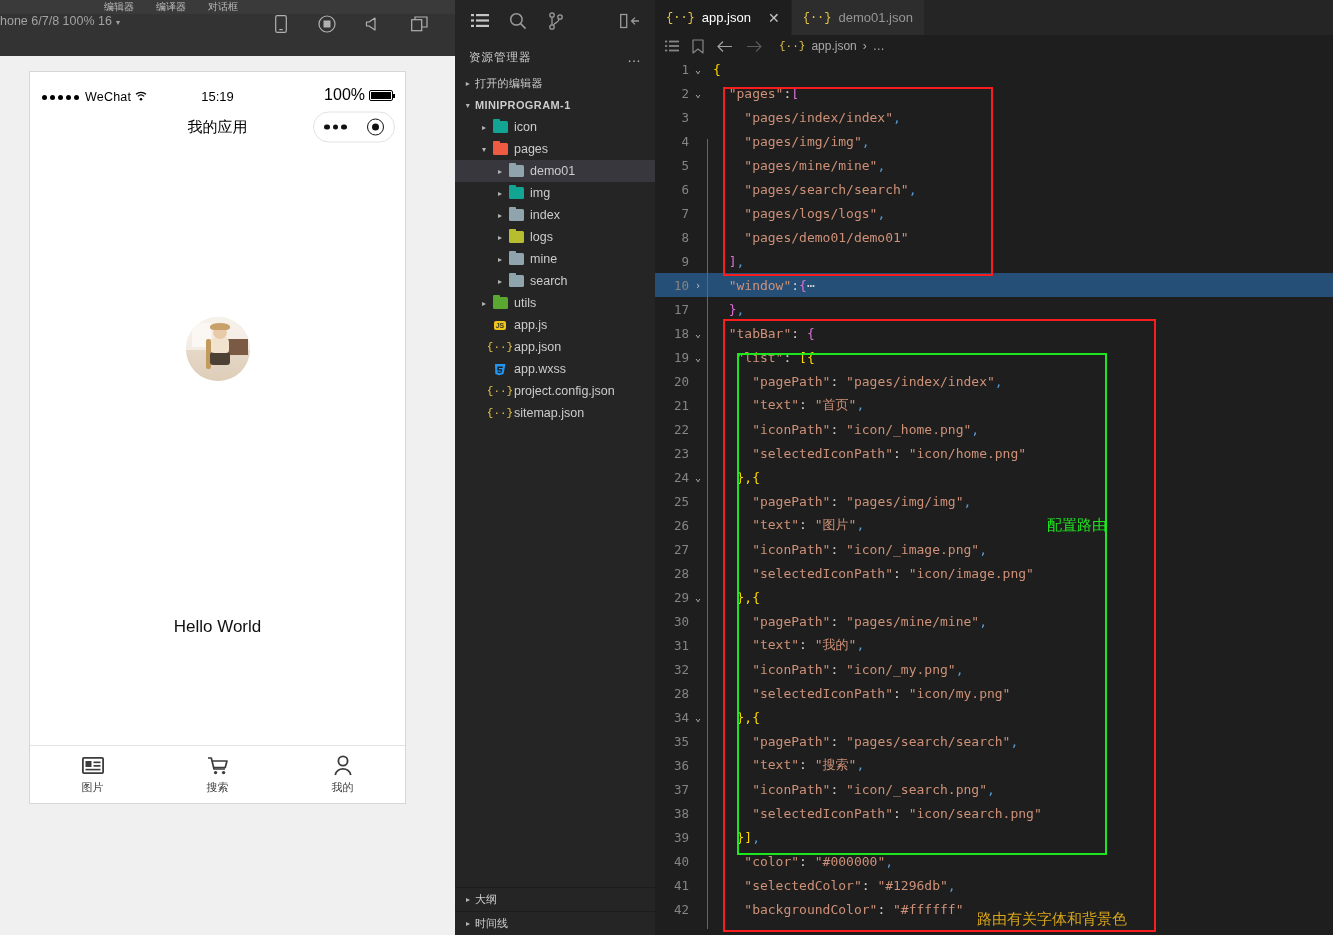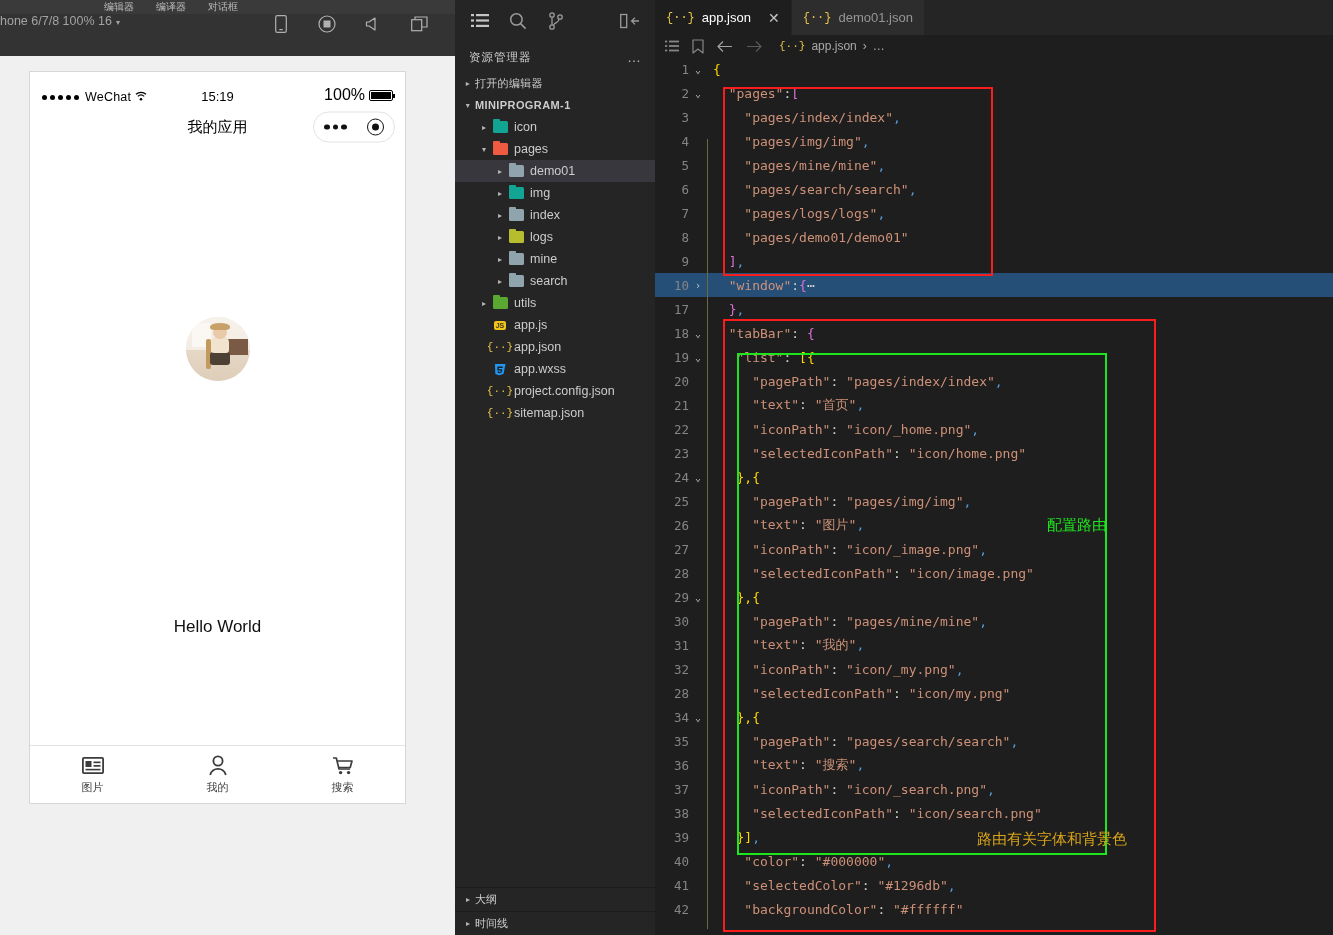--- a/index.html
+++ b/index.html
@@ -269,37 +269,37 @@
                   <rect x="3.5" y="4" width="6" height="6" fill="#3c3c3c"></rect>
                   <rect x="11.5" y="4.5" width="7" height="1.7" fill="#3c3c3c"></rect>
                   <rect x="11.5" y="8" width="7" height="1.7" fill="#3c3c3c"></rect>
                   <rect x="3.5" y="11.8" width="15" height="1.6" fill="#3c3c3c"></rect>
                 </svg>
             </span>
             <span class="tlabel">图片</span>
           </div>
           <div class="tabitem">
             <span class="ti-icon">
-              <svg width="20" height="21" viewBox="0 0 20 21">
-                  <circle cx="10" cy="6" r="4.6" fill="none" stroke="#3c3c3c" stroke-width="1.8"></circle>
-                  <path d="M2.2 20 A8 8 0 0 1 17.8 20" fill="none" stroke="#3c3c3c" stroke-width="1.8"></path>
-                </svg>
-            </span>
-            <span class="tlabel">我的</span>
-          </div>
-          <div class="tabitem">
-            <span class="ti-icon">
               <svg width="22" height="20" viewBox="0 0 22 20">
                   <path d="M1 2 L4.3 2 L7 13 L18 13" fill="none" stroke="#3c3c3c" stroke-width="1.7" stroke-linejoin="round"></path>
                   <path d="M5.2 5 L20 5 L18.2 11.5 L6.8 11.5" fill="none" stroke="#3c3c3c" stroke-width="1.7" stroke-linejoin="round"></path>
                   <circle cx="8.6" cy="16.6" r="1.7" fill="#3c3c3c"></circle>
                   <circle cx="16.6" cy="16.6" r="1.7" fill="#3c3c3c"></circle>
                 </svg>
             </span>
             <span class="tlabel">搜索</span>
+          </div>
+          <div class="tabitem">
+            <span class="ti-icon">
+              <svg width="20" height="21" viewBox="0 0 20 21">
+                  <circle cx="10" cy="6" r="4.6" fill="none" stroke="#3c3c3c" stroke-width="1.8"></circle>
+                  <path d="M2.2 20 A8 8 0 0 1 17.8 20" fill="none" stroke="#3c3c3c" stroke-width="1.8"></path>
+                </svg>
+            </span>
+            <span class="tlabel">我的</span>
           </div>
         </div>
 
       </div>
     </div>
   </div>
 
   <div class="explorer">
     <div class="ex-toprow">
       <span class="ic">
@@ -554,16 +554,16 @@
           <div class="line"><span class="ln">42</span><span class="fold"></span><span class="ctext">    <span class="s">"backgroundColor"</span><span class="p">:</span> <span class="s">"#ffffff"</span></span></div>
         </div>
 
       <div class="gutter-line" style="left:52px; top:82px; height:790px;"></div>
 
       <div class="hl-box hl-red" style="left:68px; top:30px; width:270px; height:189px;"></div>
       <div class="hl-box hl-red" style="left:68px; top:262px; width:433px; height:613px;"></div>
       <div class="hl-box hl-green" style="left:82px; top:296px; width:370px; height:502px;"></div>
 
       <div class="anno anno-green" style="left:392px; top:459px;">配置路由</div>
-      <div class="anno anno-gold" style="left:322px; top:773px;">路由有关字体和背景色</div>
+      <div class="anno anno-gold" style="left:322px; top:853px;">路由有关字体和背景色</div>
     </div>
   </div>
 </div>
 
 </body></html>

